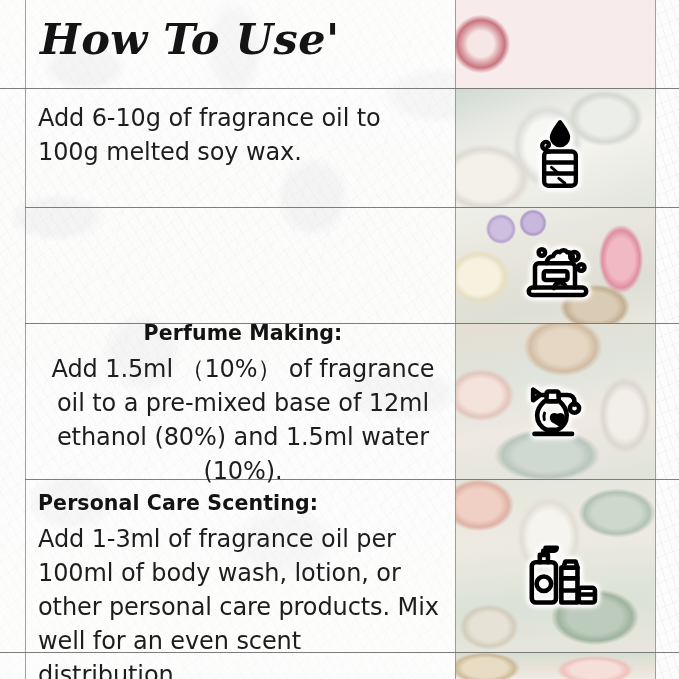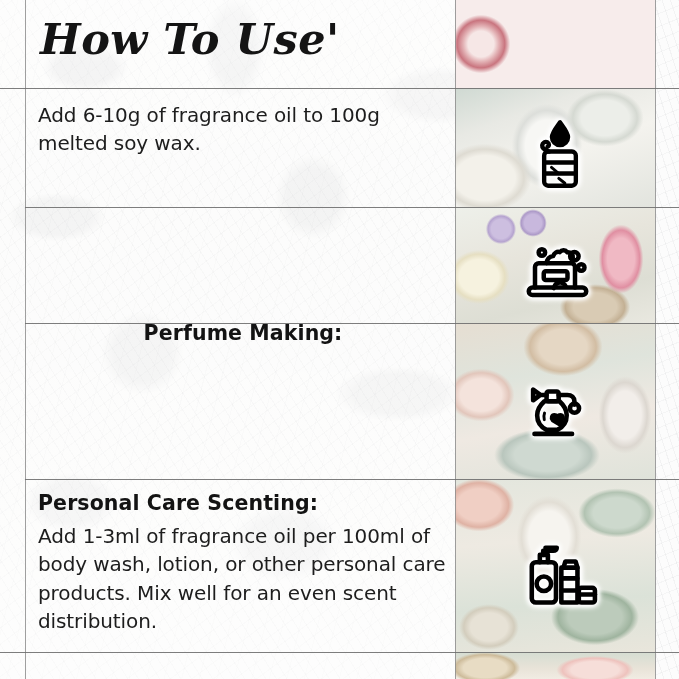--- a/index.html
+++ b/index.html
@@ -116,21 +116,21 @@
 
   
   .section{position:absolute;left:38px;width:410px;}
   .sec-title{
     font-family:"DejaVu Sans", sans-serif;
     font-weight:700;font-size:20.5px;color:#131313;
     letter-spacing:.1px;margin:0 0 7px 0;
   }
   .sec-body{
     font-family:"DejaVu Sans", sans-serif;
-    font-weight:400;font-size:20px;color:#1d1d1d;
+    font-weight:400;font-size:24px;color:#1d1d1d;
     line-height:1.42;letter-spacing:-.1px;margin:0;
   }
 
   
   .icon-wrap{position:absolute;left:510px;width:100px;display:flex;align-items:center;justify-content:center;}
   .icon-wrap svg{display:block;filter:drop-shadow(0 0 2.5px #fff) drop-shadow(0 0 2.5px #fff) drop-shadow(0 0 1.5px #fff);}
 </style>
 </head>
 <body>
 
@@ -182,20 +182,21 @@
       <path d="M21.5 26.5a5.2 5.2 0 0 1 5-5.6c.8-2.6 3-3.9 5.3-3.2 1.7-2.1 4.6-2 6 .2 2.6-.3 4.6 1.7 4.4 4.3"></path>
       <path d="M27 46.5c.9-3 3.1-4.6 5.6-4.4 2 .2 3.4 1.5 4 3.2"></path>
       <circle cx="17.5" cy="18" r="2.6"></circle>
       <circle cx="43.5" cy="21" r="3.4"></circle>
       <circle cx="49" cy="30" r="2.6"></circle>
     </svg>
   </div>
 
   <div class="section" style="top:321px;text-align:center;">
     <p class="sec-title">Perfume Making:</p>
+    <p class="sec-body">Add 1.5ml （10%） of fragrance oil to a pre-mixed base of 12ml ethanol (80%) and 1.5ml water (10%).</p>
   </div>
   <div class="icon-wrap" style="top:350px;height:110px;">
     <svg width="86" height="86" viewBox="0 0 64 64" fill="none" stroke="#000" stroke-width="3.4" stroke-linecap="round" stroke-linejoin="round">
       <path d="M22 50.5c-4.4-2.2-7-6.3-7-10.9 0-5.2 3.2-8.4 5.4-10.4h11.2c2.2 2 5.4 5.2 5.4 10.4 0 4.6-2.6 8.7-7 10.9z"></path>
       <path d="M13 53.5h28"></path>
       <rect x="22" y="22" width="9" height="7.2" rx="1.4"></rect>
       <path d="M31 24.5h6.5c3.2 0 5.2 2 5.2 4.6v2.6"></path>
       <circle cx="42.8" cy="34.4" r="3.4"></circle>
       <path d="M22 24.5h-4.6l-5.4-4v8l5.4-4"></path>
       <path d="M26.4 43.5c-1.6-1.8-.6-4.2 1.4-4.2 1 0 1.7.5 2.2 1.2.5-.7 1.2-1.2 2.2-1.2 2 0 3 2.4 1.4 4.2L32 46.8z" fill="#000" stroke-width="2.6"></path>

